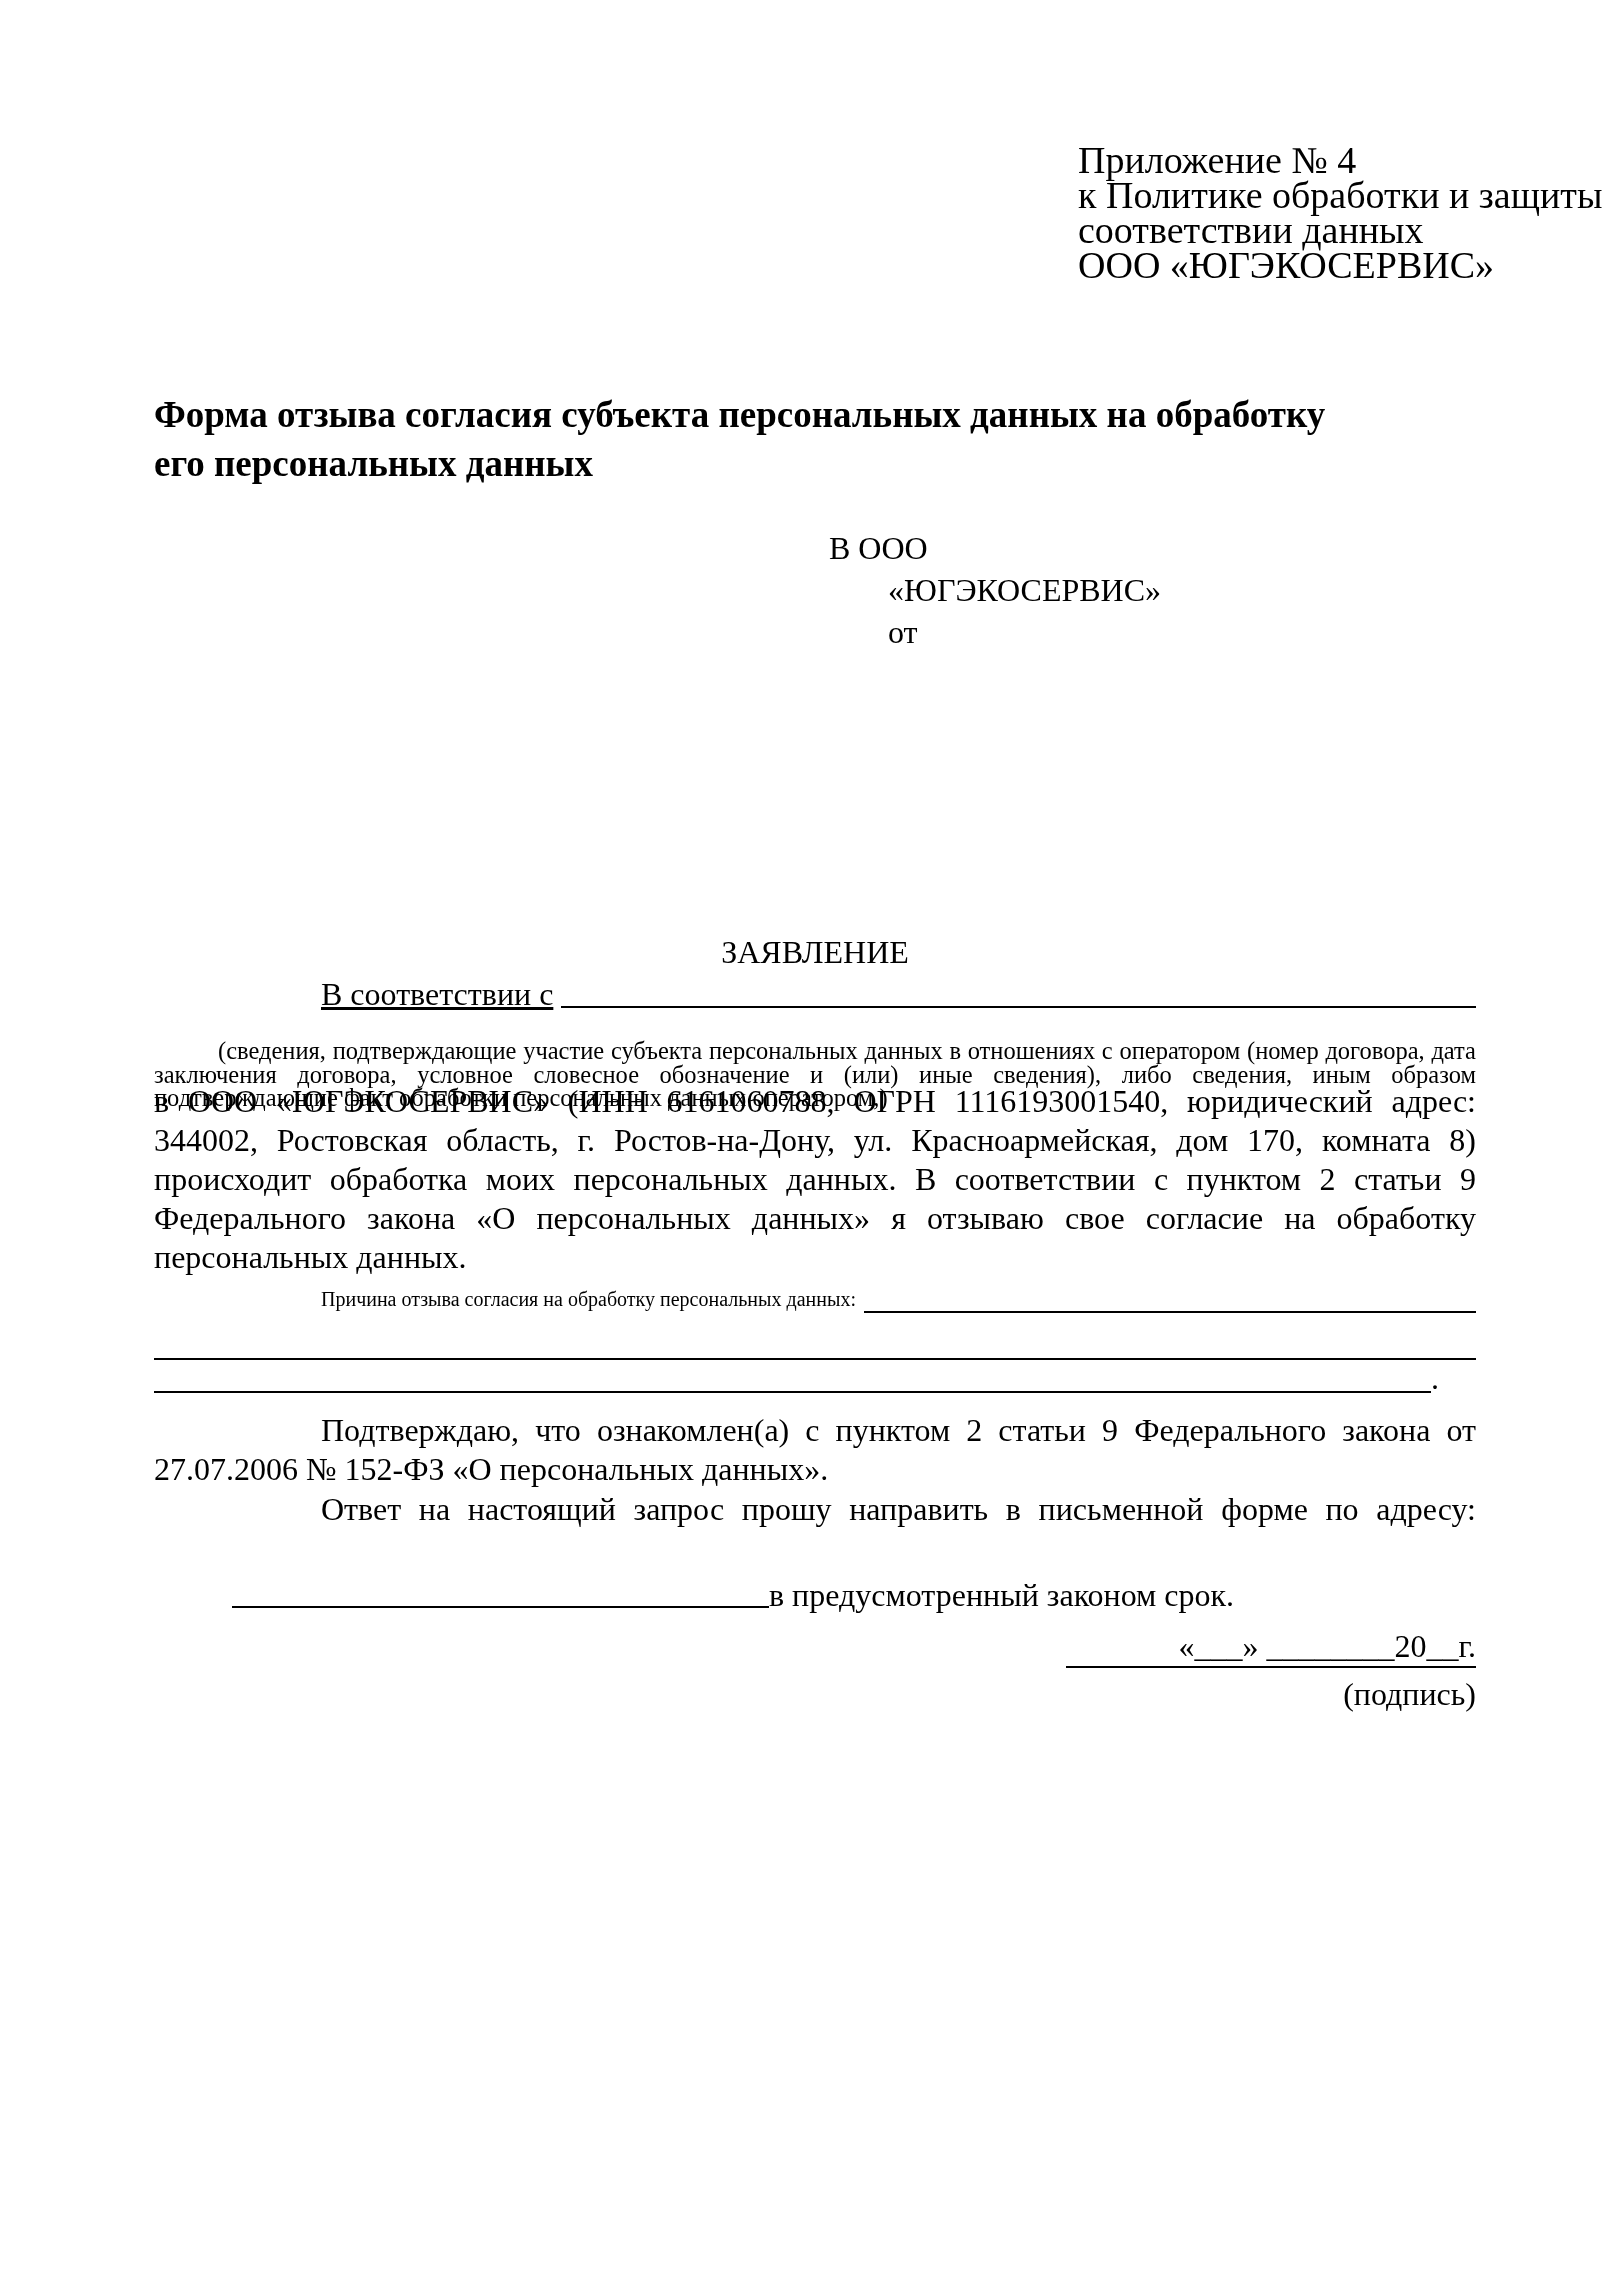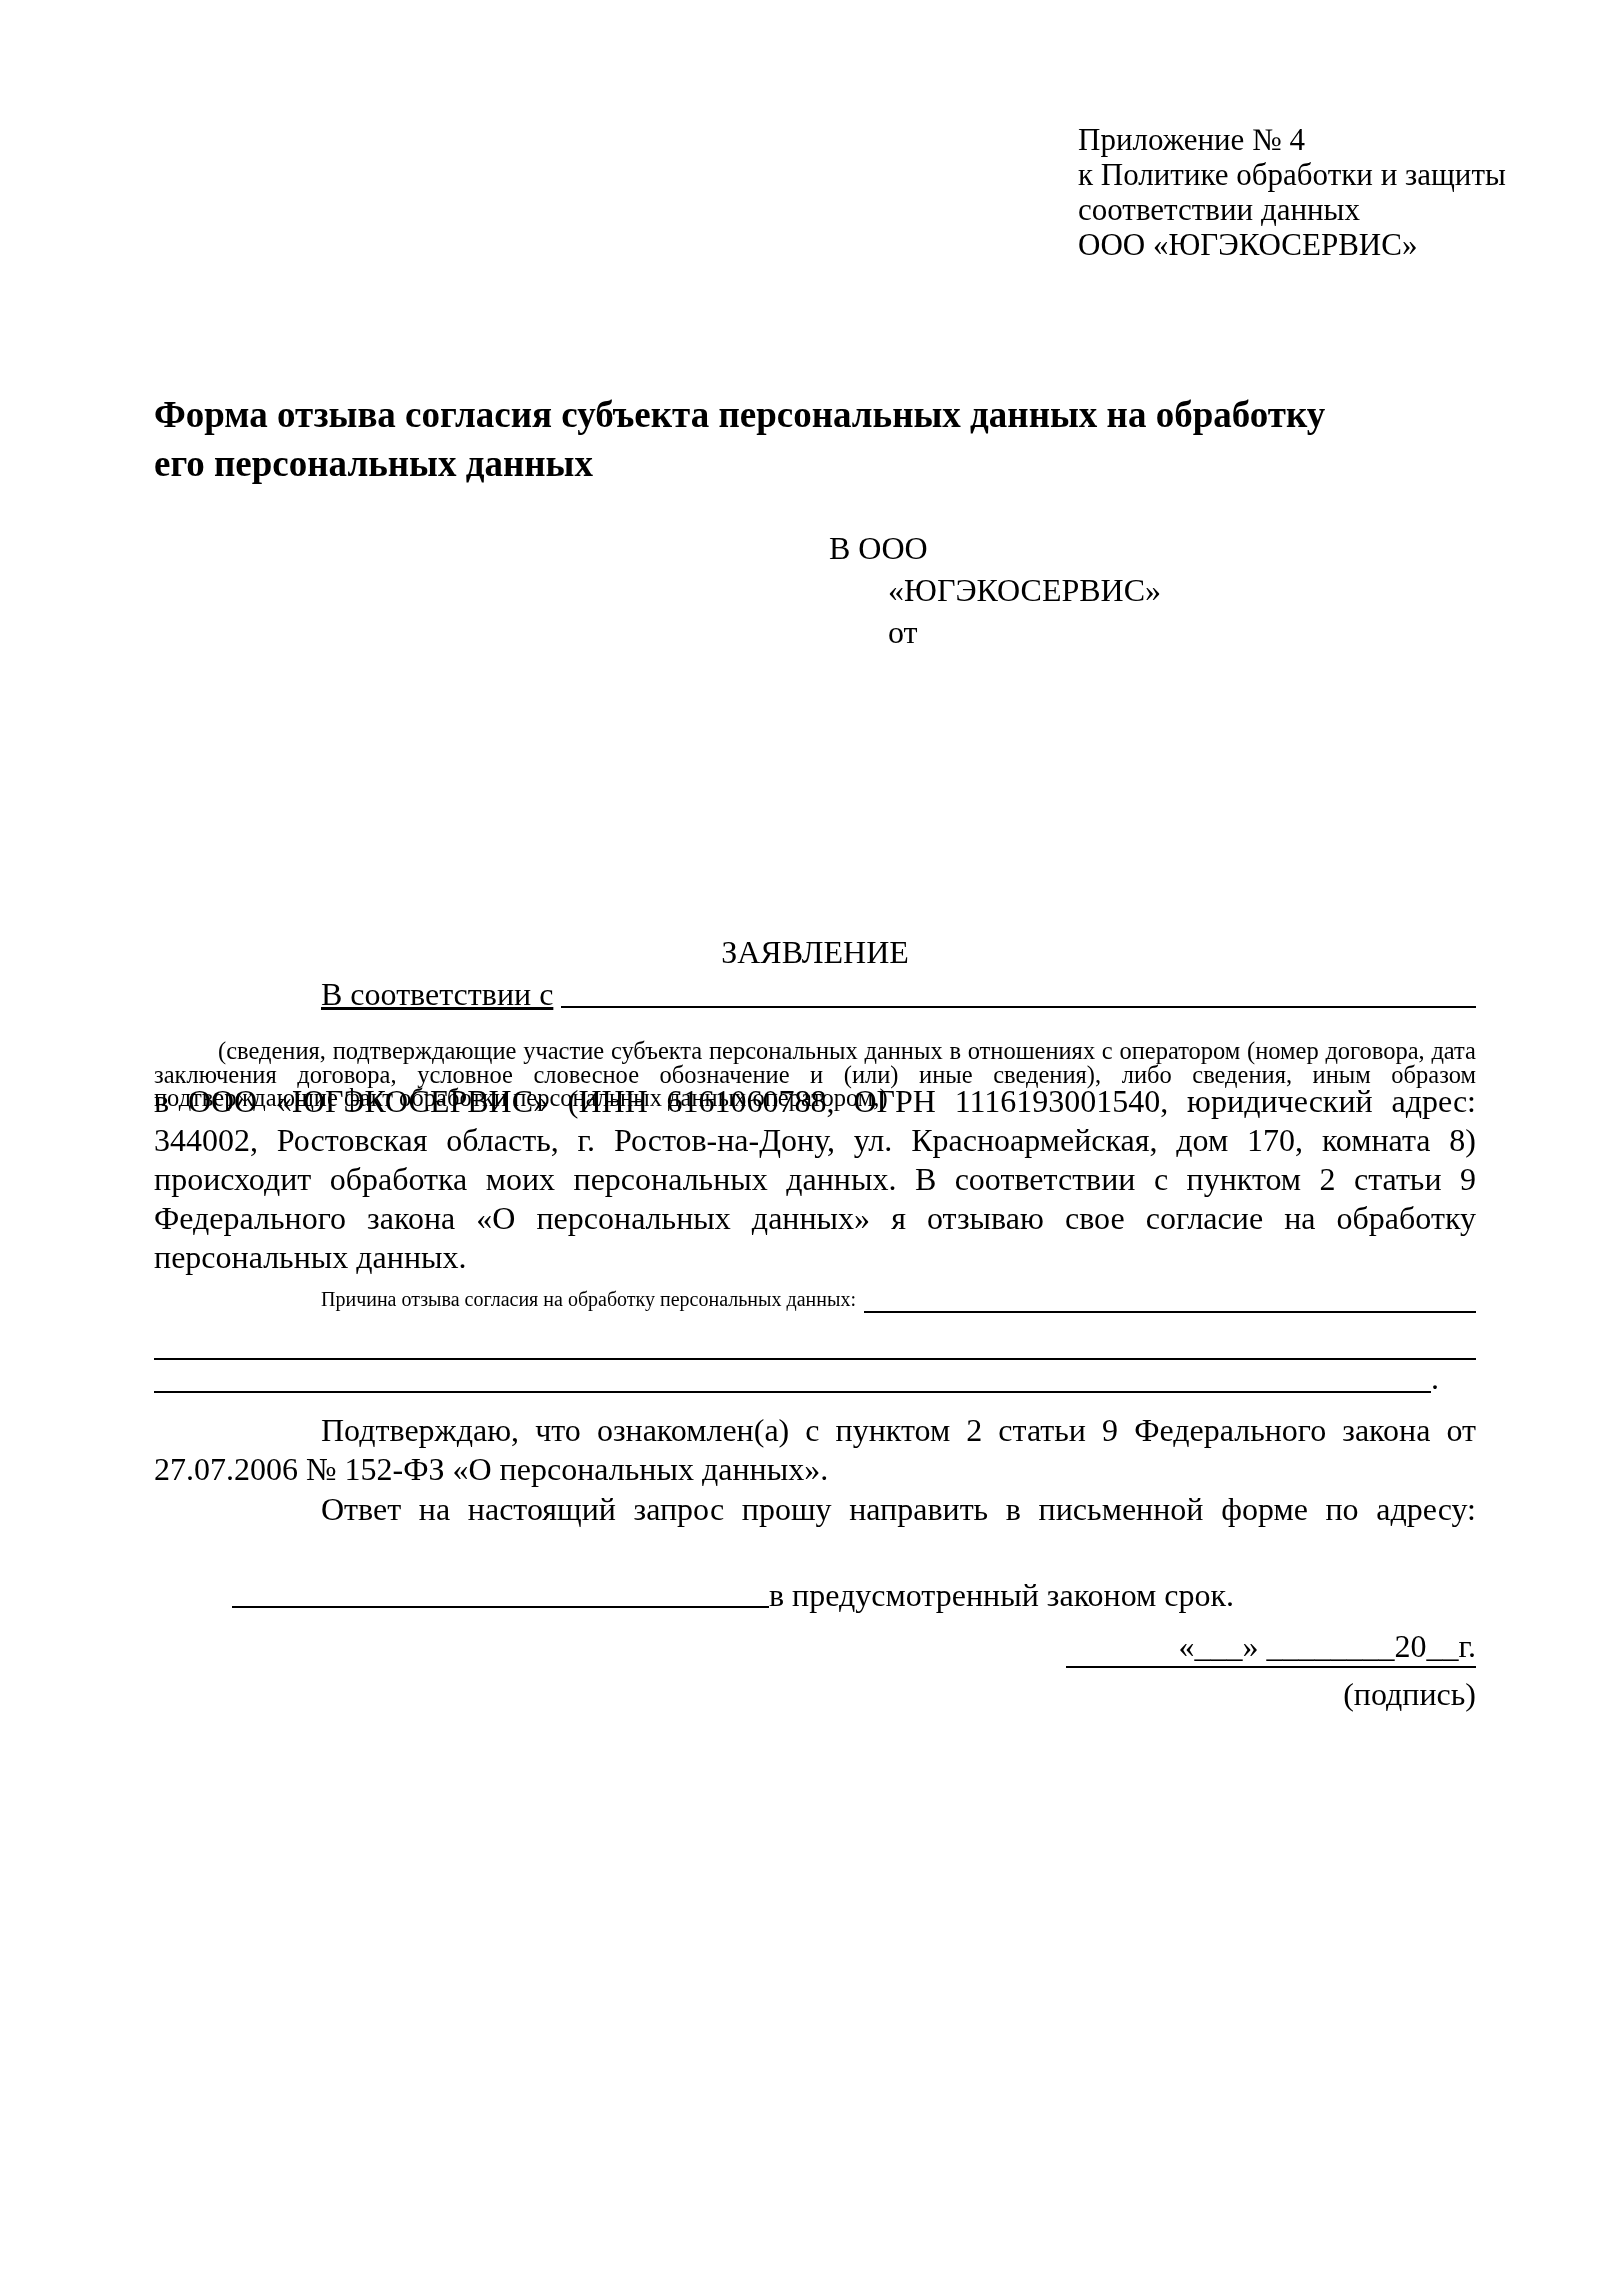--- a/index.html
+++ b/index.html
@@ -9,21 +9,21 @@
     width:1621px;
     height:2293px;
     background:#ffffff;
     color:#000000;
     font-family:"Liberation Serif","DejaVu Serif",serif;
     overflow:hidden;
   }
   .abs { position:absolute; }
 
   
-  .appendix { left:1078px; top:122px; font-size:31px; line-height:35px; }
+  .appendix { left:1078px; top:143px; font-size:38px; line-height:35px; }
 
   
   .title {
     left:154px; top:390px; width:1322px;
     text-align:left; font-weight:700;
     font-size:37px; line-height:49px;
   }
 
   
   .addressee { left:829px; top:527px; width:646px; font-size:32px; line-height:42px; }

